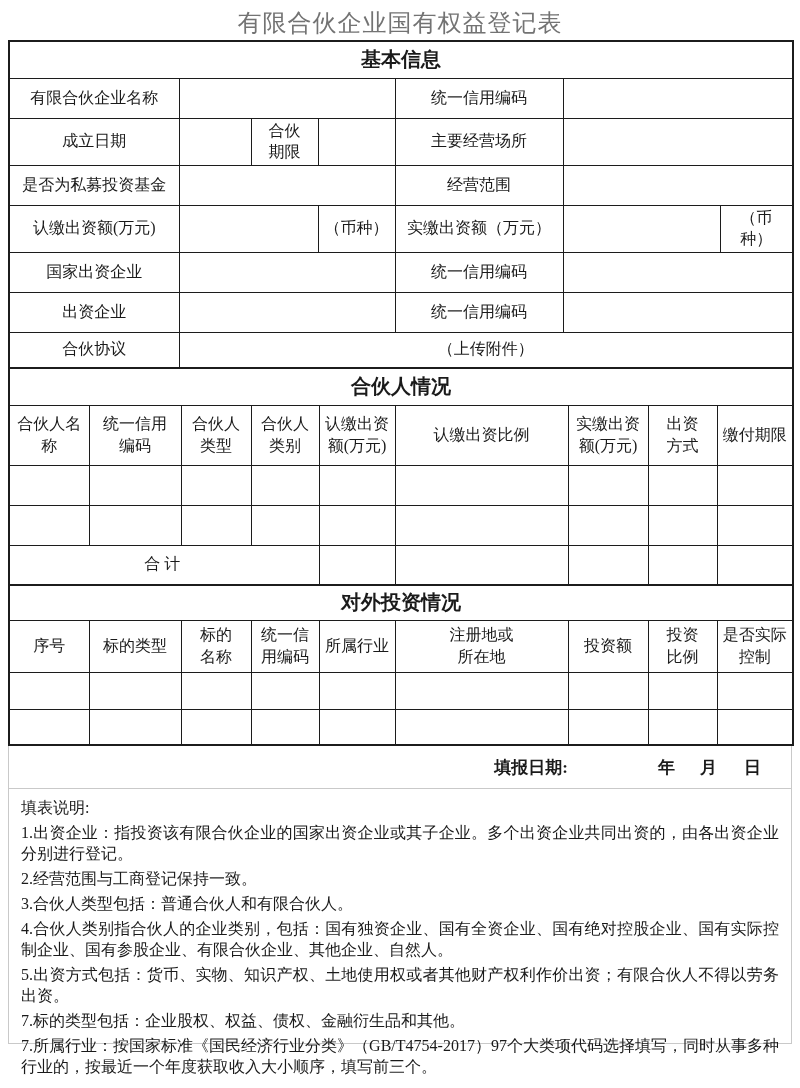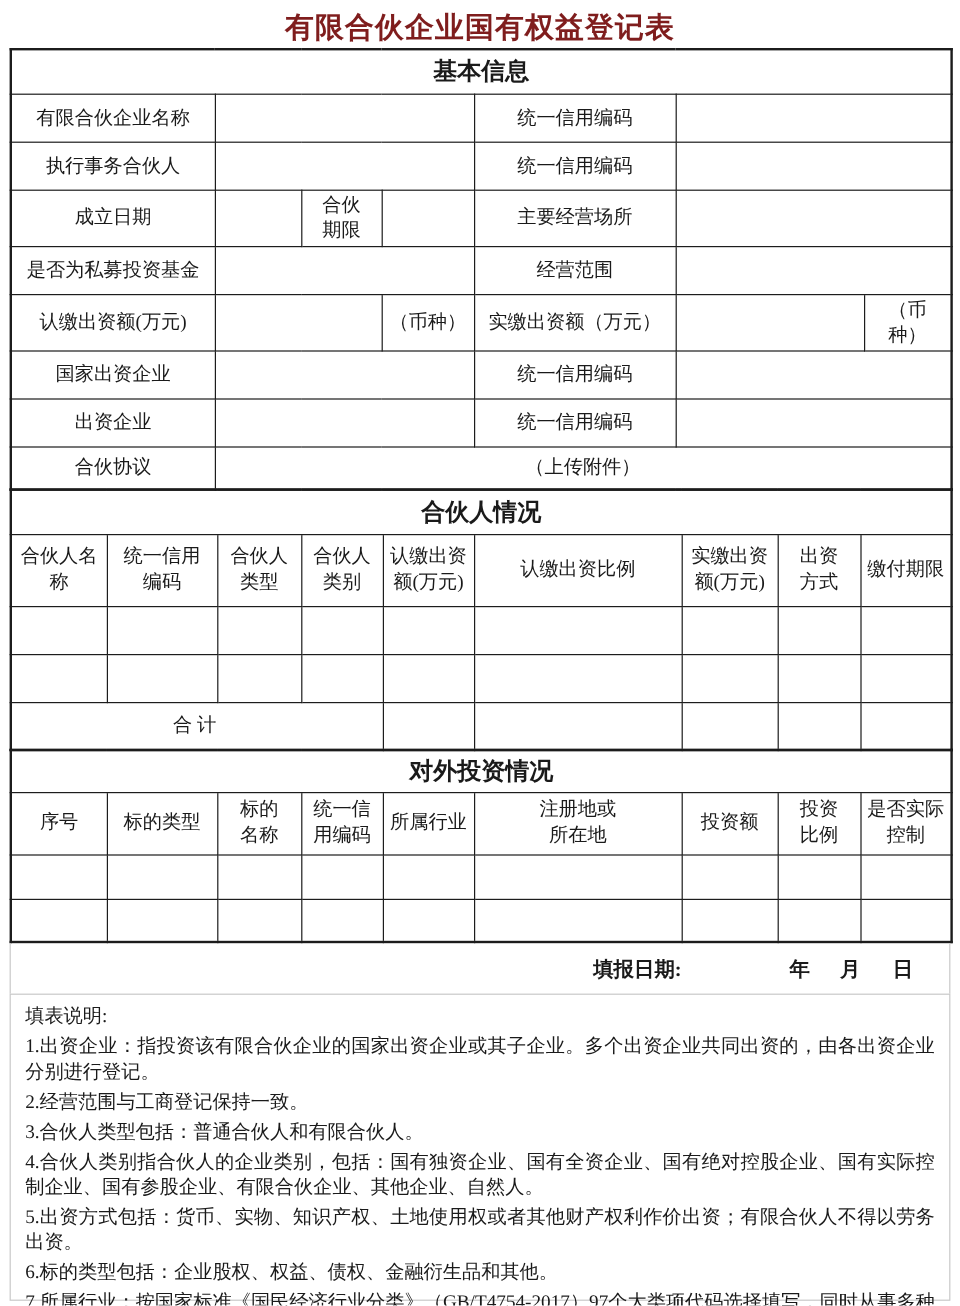--- a/index.html
+++ b/index.html
@@ -5,21 +5,21 @@
   * { margin:0; padding:0; box-sizing:border-box; }
   html,body { background:#ffffff; }
   body {
     width:800px; height:1088px; overflow:hidden;
     font-family:"Liberation Serif","DejaVu Serif",serif;
     color:#1a1a1a;
   }
   .page { position:relative; width:800px; height:1088px; background:#fff; }
   .form-title {
     padding-top:7px; height:40px; text-align:center;
-    font-size:24px; font-weight:bold; letter-spacing:1px; color:#7f1d1d;
+    font-size:24px; font-weight:normal; letter-spacing:1px; color:#737373;
   }
   .content { margin:0 8px; width:784px; }
   table.g-table {
     width:784px; border-collapse:collapse; table-layout:fixed;
     border:2px solid #1c1c1c;
     padding-left:44px;
   }
   table.g-table + table.g-table { margin-top:-2px; }
   td {
     border:1px solid #1c1c1c; font-size:16px; color:#1a1a1a;
@@ -68,26 +68,20 @@
           <col style="width:168px">
           <col style="width:157px">
           <col style="width:73px">
       </colgroup>
       <tbody>
           <tr style="height:37px">
         <td colspan="7" class="section-banner">基本信息</td>
       </tr>
       <tr style="height:40px">
         <td class="lbl">有限合伙企业名称</td>
-        <td colspan="3" class="blank"></td>
-        <td class="lbl">统一信用编码</td>
-        <td colspan="2" class="blank"></td>
-      </tr>
-      <tr style="height:40px">
-        <td class="lbl">执行事务合伙人</td>
         <td colspan="3" class="blank"></td>
         <td class="lbl">统一信用编码</td>
         <td colspan="2" class="blank"></td>
       </tr>
       <tr style="height:47px">
         <td class="lbl">成立日期</td>
         <td class="blank"></td>
         <td class="ctr prewrap">合伙
 期限</td>
         <td class="blank"></td>
@@ -258,18 +252,18 @@
       <span class="dd">日</span>
     </div>
 
     <div class="notes-box">
       <p>填表说明:</p>
       <p>1.出资企业：指投资该有限合伙企业的国家出资企业或其子企业。多个出资企业共同出资的，由各出资企业分别进行登记。</p>
       <p>2.经营范围与工商登记保持一致。</p>
       <p>3.合伙人类型包括：普通合伙人和有限合伙人。</p>
       <p>4.合伙人类别指合伙人的企业类别，包括：国有独资企业、国有全资企业、国有绝对控股企业、国有实际控制企业、国有参股企业、有限合伙企业、其他企业、自然人。</p>
       <p>5.出资方式包括：货币、实物、知识产权、土地使用权或者其他财产权利作价出资；有限合伙人不得以劳务出资。</p>
-      <p>6.标的类型包括：企业股权、权益、债权、金融衍生品和其他。</p>
+      <p>7.标的类型包括：企业股权、权益、债权、金融衍生品和其他。</p>
       <p>7.所属行业：按国家标准《国民经济行业分类》（GB/T4754-2017）97个大类项代码选择填写，同时从事多种行业的，按最近一个年度获取收入大小顺序，填写前三个。</p>
     </div>
 
   </div>
 </div>
 
 </body></html>

